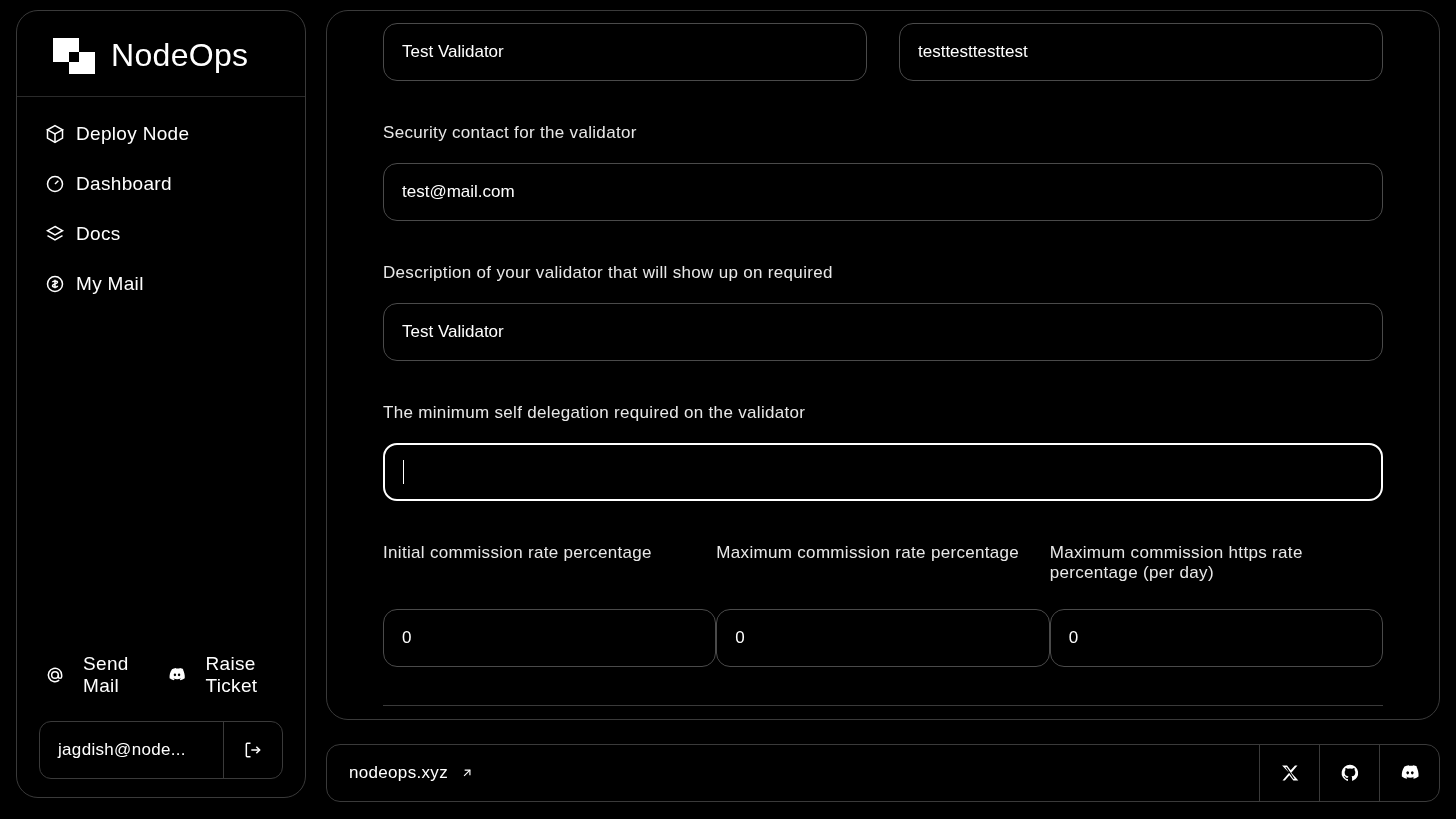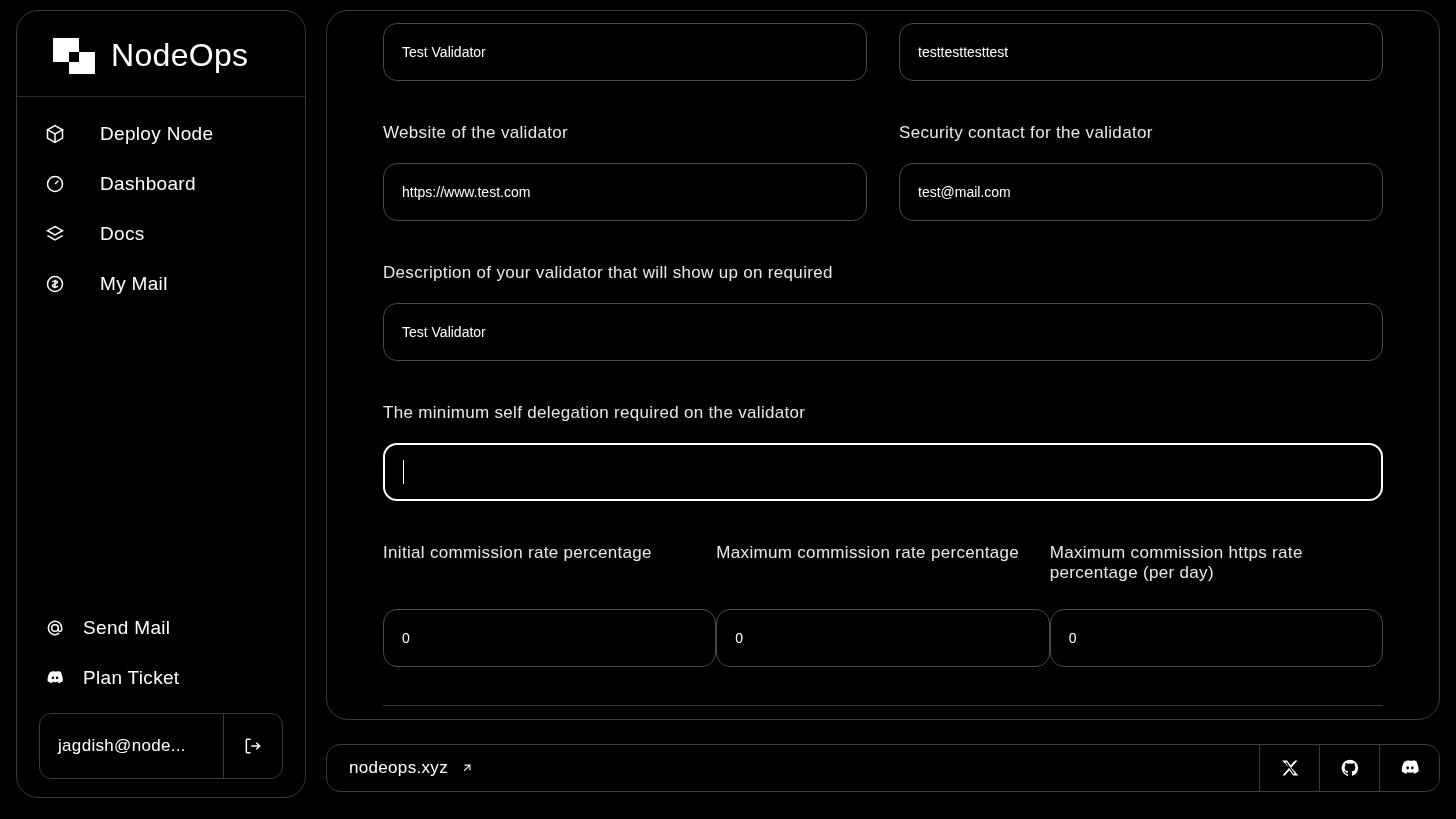--- a/index.html
+++ b/index.html
@@ -24,40 +24,40 @@
     border-bottom:1px solid #2a2a2a;
   }
   .logo-mark { width:42px; height:36px; }
   .logo-text { font-size:32px; font-weight:500; }
 
   .nav {
     display:flex; flex-direction:column; gap:28px;
     padding:26px 28px;
   }
   .nav-item {
-    display:flex; align-items:center; gap:35px;
+    display:flex; align-items:center; gap:11px;
     font-size:19px; font-weight:500; cursor:pointer;
   }
   .nav-icon { width:20px; height:20px; flex:none; }
 
   .sidebar-spacer { flex:1; }
 
   .support {
-    display:flex; flex-direction:column; gap:28px;
+    display:flex; flex-direction:row; gap:28px;
     padding:0 28px 24px 28px;
   }
   .support-item {
     display:flex; align-items:center; gap:18px;
     font-size:19px; font-weight:500; cursor:pointer;
   }
 
   .account-row {
     margin:0 22px 18px 22px;
     display:flex; border:1px solid #3a3a3a; border-radius:12px;
-    height:66px; overflow:hidden;
+    height:58px; overflow:hidden;
   }
   .account-email {
     flex:1; display:flex; align-items:center; padding:0 18px;
     font-size:17px; font-weight:500;
     white-space:nowrap; overflow:hidden; text-overflow:ellipsis;
     border-right:1px solid #3a3a3a; cursor:pointer;
   }
   .logout-btn {
     width:58px; display:flex; align-items:center; justify-content:center;
     cursor:pointer;
@@ -80,37 +80,37 @@
   .col   { flex:1; display:flex; flex-direction:column; }
 
   .label {
     font-size:17px; color:#e8e8e8; font-weight:400;
     margin-top:42px; margin-bottom:20px;
   }
   .label.tall { min-height:46px; } 
 
   .input {
     height:58px; border:1px solid #4a4a4a; border-radius:14px;
-    background:transparent; color:#fff; font-size:14px;
+    background:transparent; color:#fff; font-size:17px;
     padding:0 18px; outline:none;
   }
   .input::placeholder { color:#888; }
 
   .divider {
     border:none; border-top:1px solid #3a3a3a;
     margin-top:38px;
   }
 
   
   .first-row .input { margin-top:12px; }
 
   
   .bottombar {
     position:absolute; left:326px; top:744px;
-    width:1114px; height:48px;
+    width:1114px; height:58px;
     border:1px solid #3a3a3a; border-radius:14px;
     display:flex; align-items:stretch; overflow:hidden;
   }
   .site-link {
     flex:1; display:flex; align-items:center; gap:12px;
     padding:0 22px; font-size:17px; cursor:pointer;
   }
   .sq {
     width:60px; border-left:1px solid #3a3a3a;
     display:flex; align-items:center; justify-content:center;
@@ -187,21 +187,21 @@
       <svg class="nav-icon" viewBox="0 0 24 24" fill="none" stroke="#fff" stroke-width="1.8">
         <circle cx="12" cy="12" r="4"></circle>
           <path d="M16 12 V14 a2 2 0 0 0 4 0 V12 a8 8 0 1 0 -3 6.2"></path>
       </svg>
       <span>Send Mail</span>
     </div>
     <div class="support-item">
       <svg class="nav-icon" viewBox="0 0 24 24" fill="#fff">
         <path d="M20 5c-1.5-.7-3-1.2-4.7-1.4l-.3.6c-1.3-.2-2.7-.2-4 0l-.3-.6C9 3.8 7.5 4.3 6 5 3.5 8.7 2.8 12.3 3.1 15.8c1.8 1.3 3.5 2.1 5.2 2.6l.8-1.3c-.5-.2-1-.4-1.4-.7l.3-.2c2.7 1.3 5.7 1.3 8.4 0l.3.2c-.5.3-.9.5-1.4.7l.8 1.3c1.7-.5 3.4-1.3 5.2-2.6.4-4.1-.8-7.6-2.3-10.8zM9.5 13.5c-.8 0-1.5-.8-1.5-1.7s.7-1.7 1.5-1.7 1.5.8 1.5 1.7-.7 1.7-1.5 1.7zm5 0c-.8 0-1.5-.8-1.5-1.7s.7-1.7 1.5-1.7 1.5.8 1.5 1.7-.7 1.7-1.5 1.7z"></path>
       </svg>
-      <span>Plan Ticket</span>
+      <span>Raise Ticket</span>
     </div>
   </div>
 
   <div class="account-row">
     <div class="account-email">jagdish@node...</div>
     <div class="logout-btn">
       <svg width="20" height="20" viewBox="0 0 24 24" fill="none" stroke="#fff" stroke-width="1.8">
         <path d="M9 4 H5 a1 1 0 0 0 -1 1 V19 a1 1 0 0 0 1 1 H9"></path>
           <path d="M16 16 L20 12 L16 8"></path>
           <path d="M20 12 H10"></path>
@@ -217,24 +217,20 @@
       <div class="col">
         <input class="input" value="Test Validator" style="">
       </div>
       <div class="col">
         <input class="input" value="testtesttesttest" style="">
       </div>
     </div>
 
     <div class="row-2">
       <div class="col">
-        <div class="label">Website of the validator</div>
-        <input class="input" value="https://www.test.com" style="">
-      </div>
-      <div class="col">
         <div class="label">Security contact for the validator</div>
         <input class="input" value="test@mail.com" style="">
       </div>
     </div>
 
     <div class="col">
       <div class="label">Description of your validator that will show up on required</div>
       <input class="input" value="Test Validator" style="">
     </div>
 

